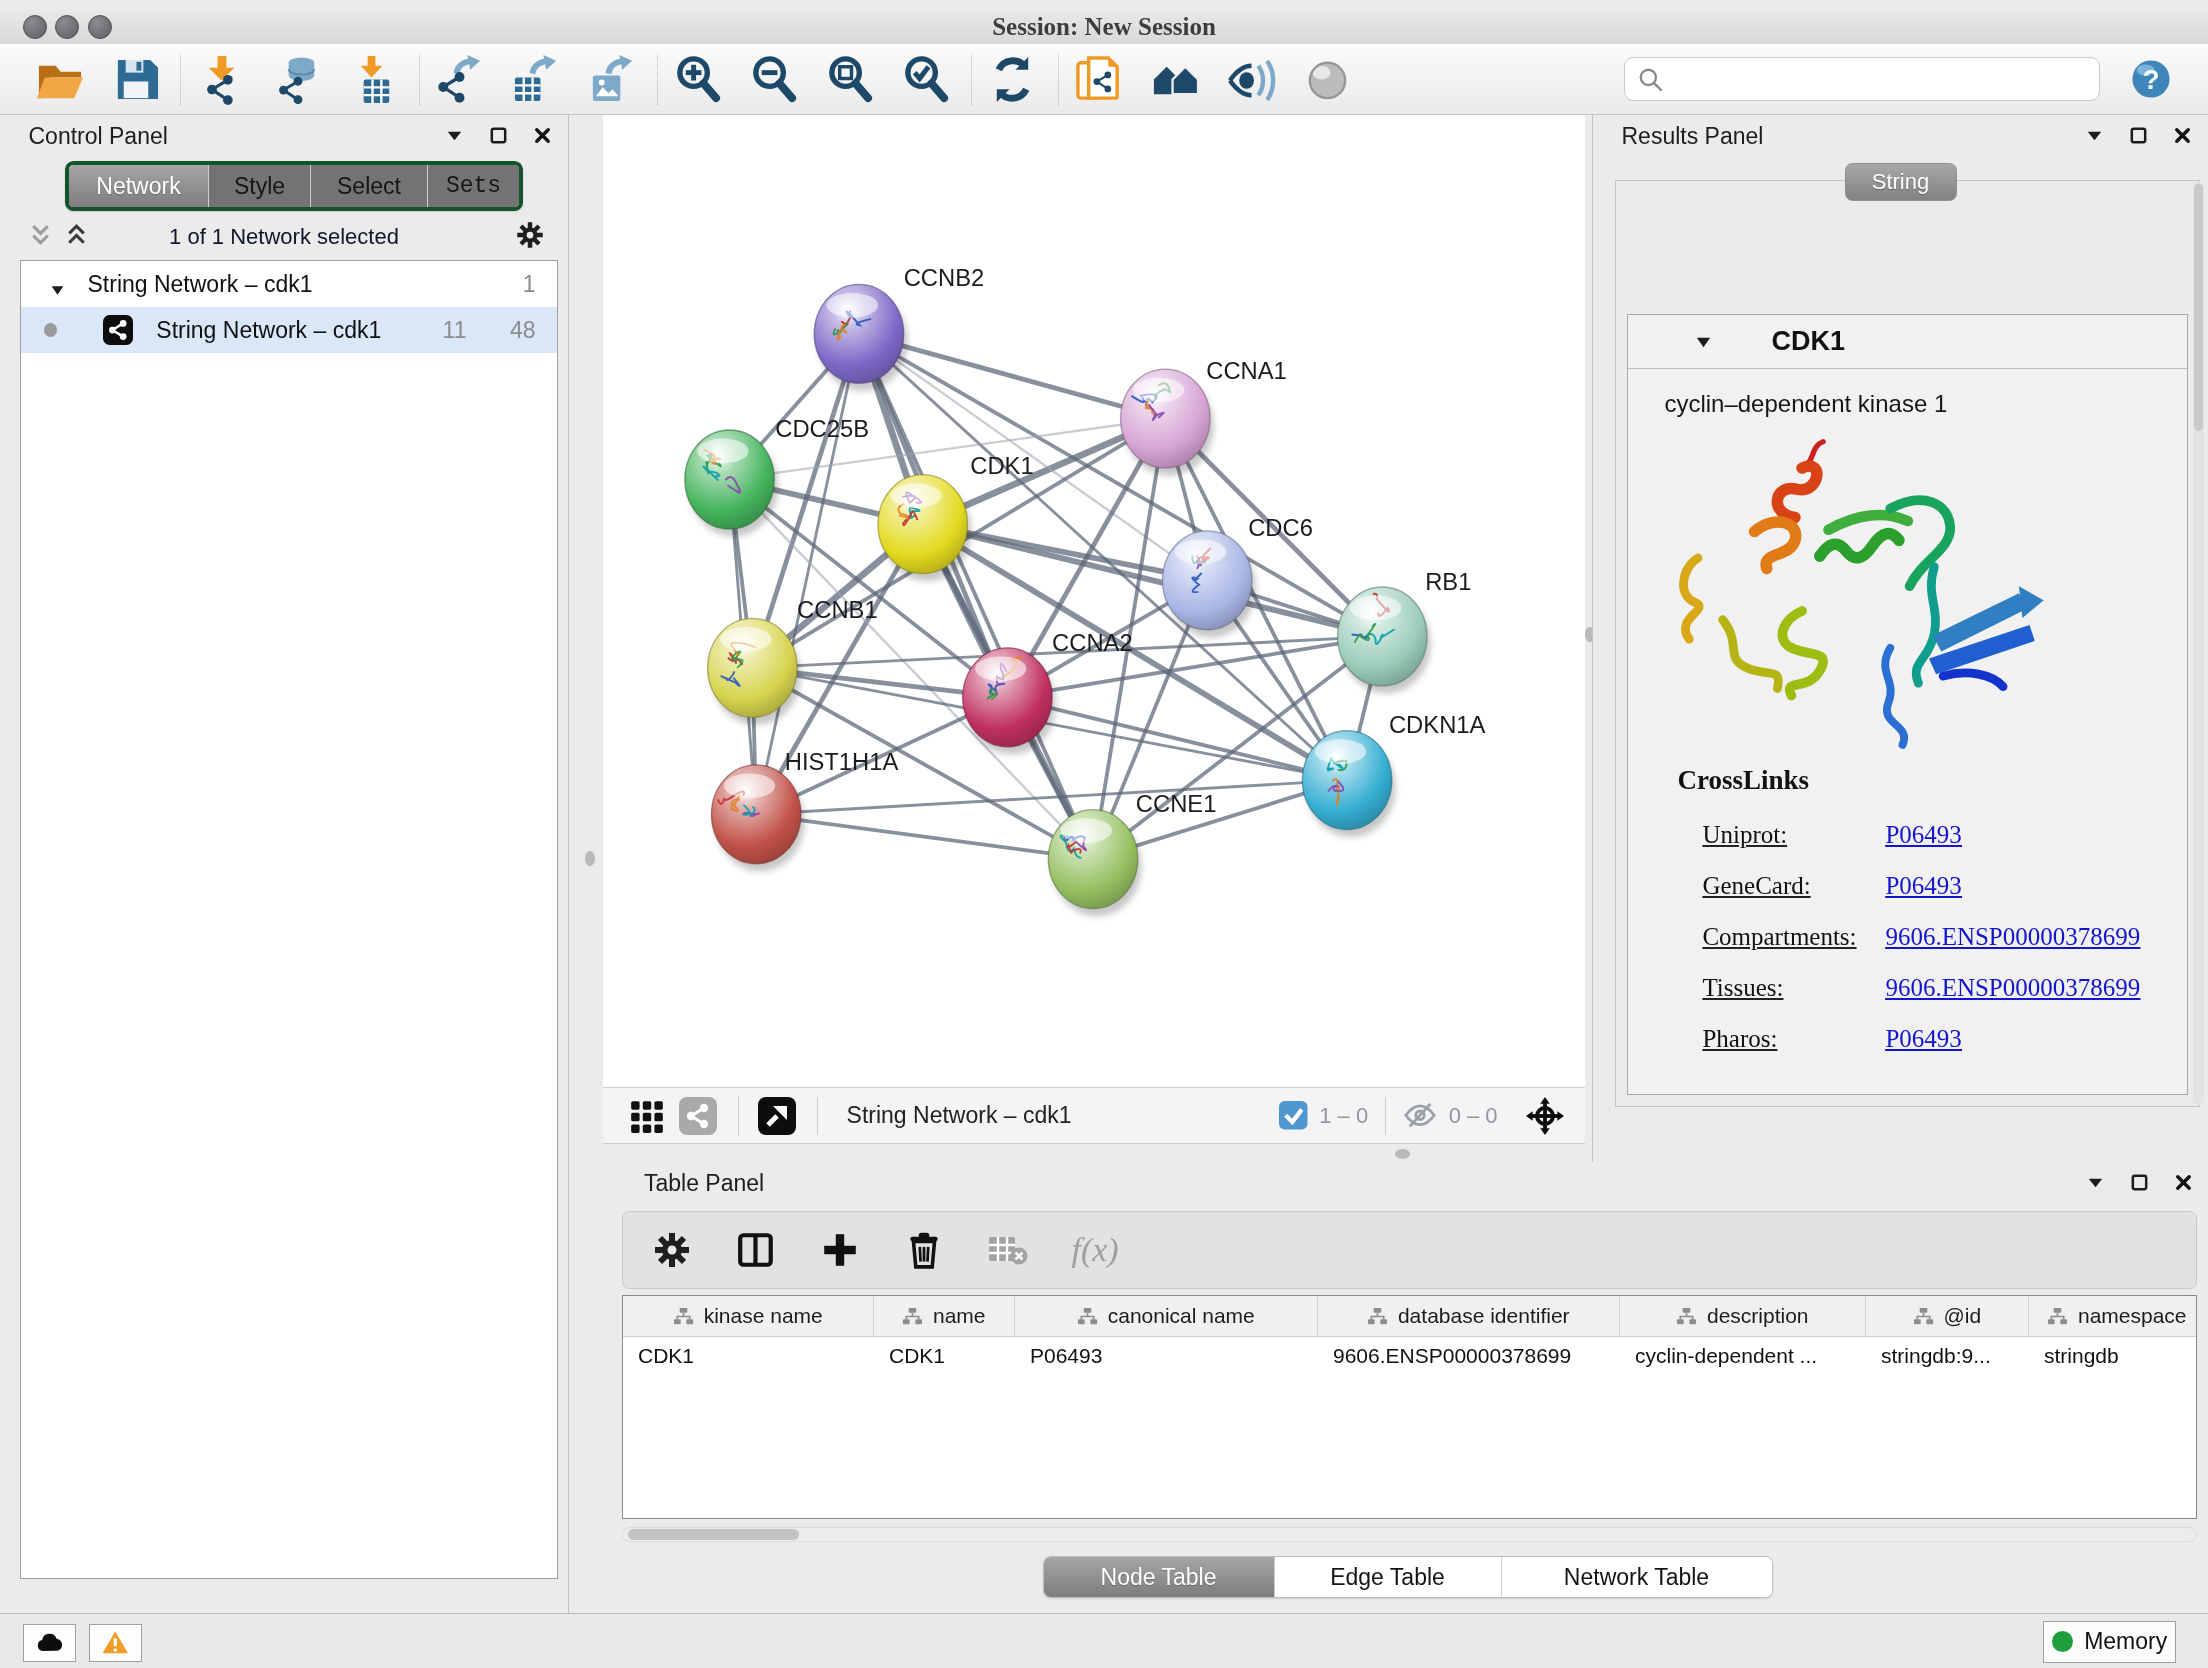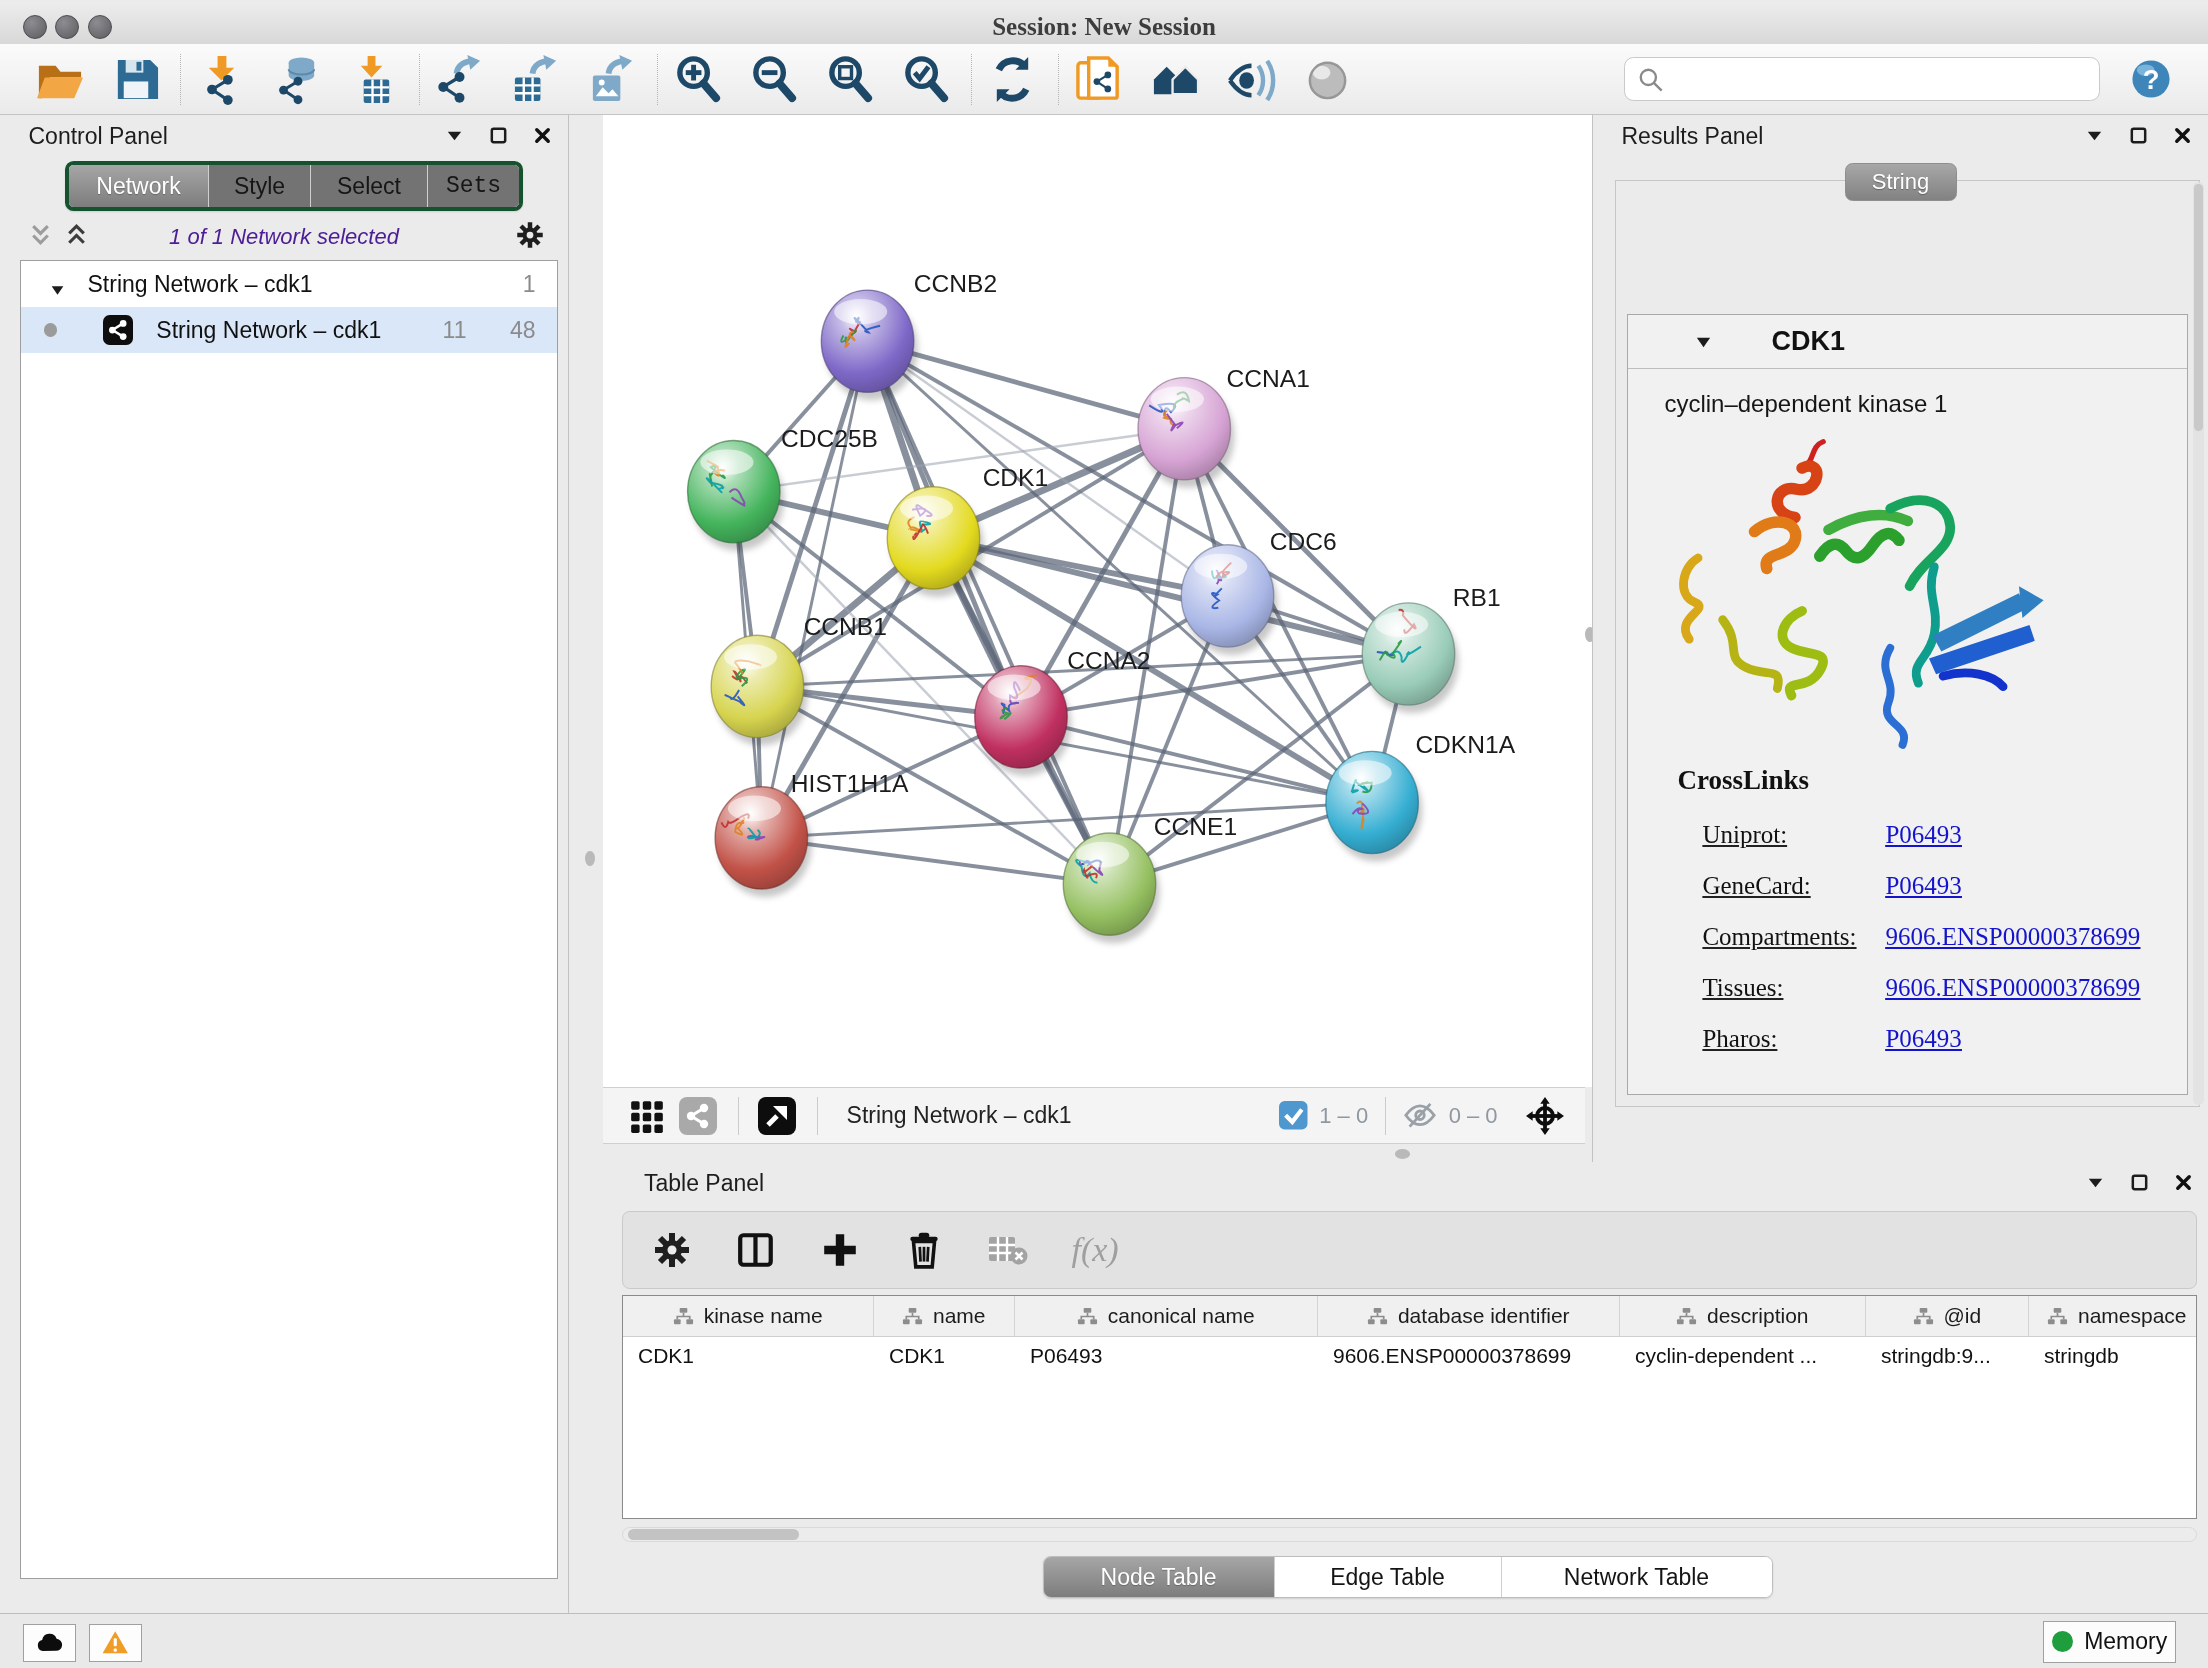--- a/index.html
+++ b/index.html
@@ -40,38 +40,38 @@
   #control-panel{position:absolute;left:0;top:115px;width:569px;height:1498px;
     background:#ebebeb;border-right:1px solid #c2c2c2;box-sizing:border-box;}
   .seg-tabs{position:absolute;left:65px;top:46px;height:42px;display:flex;background:#fff;
     border:4px solid #14532d;border-radius:8.6px;overflow:hidden;box-shadow:0 1px 1.9px rgba(0,0,0,.12);}
   .seg{display:flex;align-items:center;justify-content:center;font-size:23px;color:#161616;
     border-right:1px solid #cfcfcf;cursor:pointer;background:#737373;}
   .seg:last-child{border-right:none;}
   .seg.active{background:linear-gradient(#a6a6a6,#7d7d7d);color:#fff;text-shadow:0 1px 1px rgba(0,0,0,.25);}
   #selector-row{position:absolute;left:0;right:0;top:99px;height:42px;}
   #selector-row .chev{position:absolute;top:7.6px;width:27px;height:27px;}
-  #selector-text{position:absolute;left:0;right:0;top:9.5px;text-align:center;font-size:22px;color:#4c1d95;font-style:italic;}
+  #selector-text{position:absolute;left:0;right:0;top:9.5px;text-align:center;font-size:22px;color:#0f172a;}
   #selector-gear{position:absolute;right:23px;top:5.7px;width:30px;height:30px;cursor:pointer;}
   #selector-gear svg,#selector-row .chev svg{width:100%;height:100%;}
   #tree-box{position:absolute;left:20px;right:10.5px;top:145px;bottom:34px;background:#fff;
     border:1.9px solid #9f9f9f;}
   .tree-row{position:relative;height:46px;display:flex;align-items:center;font-size:23px;}
   .tree-row.selected{background:#d9e7f8;}
   .tree-tri{width:15px;height:15px;margin-left:28.5px;flex:0 0 auto;}
   .tree-tri svg{width:100%;height:100%;}
   .tree-dot{width:13.3px;height:13.3px;border-radius:50%;background:#9b9b9b;margin-left:23px;flex:0 0 auto;}
   .tree-badge{width:30px;height:30px;margin-left:46px;flex:0 0 auto;}
   .tree-badge svg{width:100%;height:100%;}
   .tree-label{margin-left:23px;color:#111;}
   .tree-counts{position:absolute;right:21px;color:#8b8b8b;}
   .tree-count-mid{position:absolute;right:90px;color:#8b8b8b;}
 
   
-  #network-canvas{position:absolute;left:603px;top:115px;width:982px;height:972px;background:#fff;padding-left:33px;}
+  #network-canvas{position:absolute;left:603px;top:115px;width:982px;height:972px;background:#fff;}
   #net-svg{position:absolute;inset:0;}
   #network-toolbar{position:absolute;left:603px;top:1087px;width:982px;height:57px;
     background:#f4f4f4;border-top:1px solid #cfcfcf;border-bottom:1px solid #cfcfcf;
     display:flex;align-items:center;padding-left:25px;box-sizing:border-box;}
   .ntb-icon{width:38px;height:38px;margin-right:13.3px;cursor:pointer;}
   .ntb-icon svg{width:100%;height:100%;}
   .ntb-sep{width:0;height:38px;border-left:1px solid #cccccc;margin:0 19px 0 7.6px;}
   #ntb-title{font-size:23px;color:#222;margin-left:9.5px;}
   #ntb-right{position:absolute;right:21px;top:0;height:100%;display:flex;align-items:center;gap:11.4px;}
   #ntb-right .cnt{font-size:22px;color:#8f97a1;}

